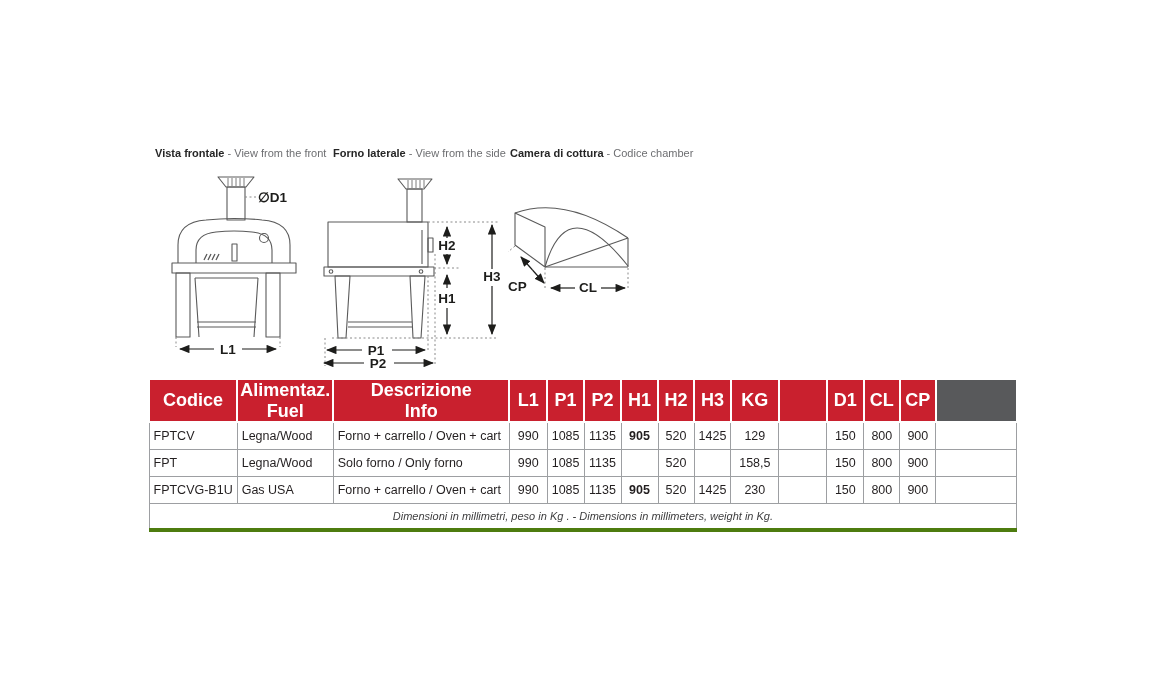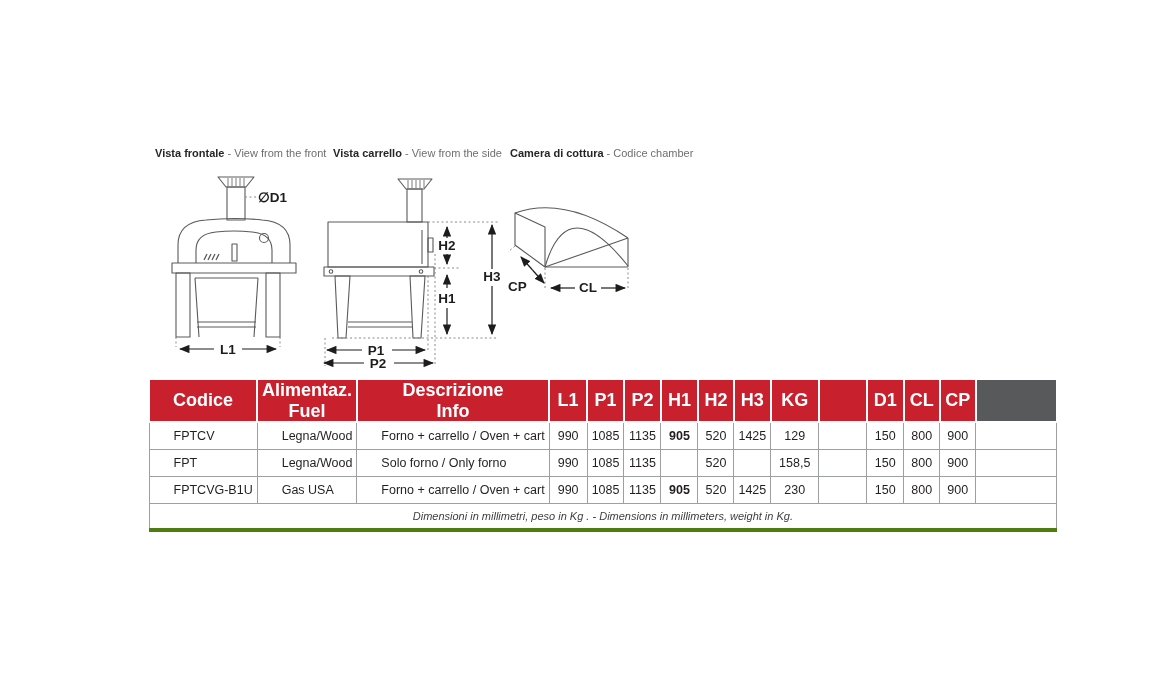--- a/index.html
+++ b/index.html
@@ -13,35 +13,35 @@
   .thin{stroke-width:0.8;}
   .dim{stroke:#1d1d1b;stroke-width:1.2;fill:none;}
   .dotted{stroke:#8a8a8a;stroke-width:1;fill:none;stroke-dasharray:2,2.5;}
   .dimtxt{fill:#1d1d1b;font-size:13.5px;font-weight:600;font-family:"Liberation Sans",sans-serif;}
   table.spec{position:absolute;left:148px;top:378px;border-collapse:collapse;table-layout:fixed;}
   .spec th{background:var(--red);color:#fff;font-size:18px;font-weight:bold;
     border:2px solid #fff;height:34px;line-height:1.15;padding:0 2px;text-align:center;}
   .spec th.gray{background:var(--gray);}
   .spec td{border:1px solid var(--grid);font-size:12.5px;color:#231f20;height:26px;
     padding:0 4px;text-align:center;background:#fff;white-space:nowrap;overflow:hidden;}
-  .spec td.left{text-align:left;padding-left:24px;}
+  .spec td.left{text-align:left;padding-left:4px;}
   .spec td.bold{font-weight:bold;}
   .spec tr.footer td{font-style:italic;font-size:11px;text-align:center;padding:3px 8px;
     color:#3e3e3f;height:18px;border-bottom:4px solid #4d7c0f;}
 </style>
 </head>
 <body>
 
 <div class="canvas" style="--red: #c9202e; --gray: #58595b; --grid: #9d9fa2;">
 
   <div class="sec-label" style="left:155px">
     <span class="b">Vista frontale</span><span> - View from the front</span>
   </div>
   <div class="sec-label" style="left:333px">
-    <span class="b">Vista carrello</span><span> - View from the side</span>
+    <span class="b">Forno laterale</span><span> - View from the side</span>
   </div>
   <div class="sec-label" style="left:510px">
     <span class="b">Camera di cottura</span><span> - Codice chamber</span>
   </div>
 
   <svg class="diagram" style="left:166px;top:170px" width="136" height="192" viewBox="0 0 136 192">
     <defs>
       <marker id="ah" viewBox="0 0 10 8" markerWidth="9" markerHeight="7" refX="9" refY="4" orient="auto">
         <path d="M0,0L10,4L0,8Z" fill="#1d1d1b"></path>
       </marker>

